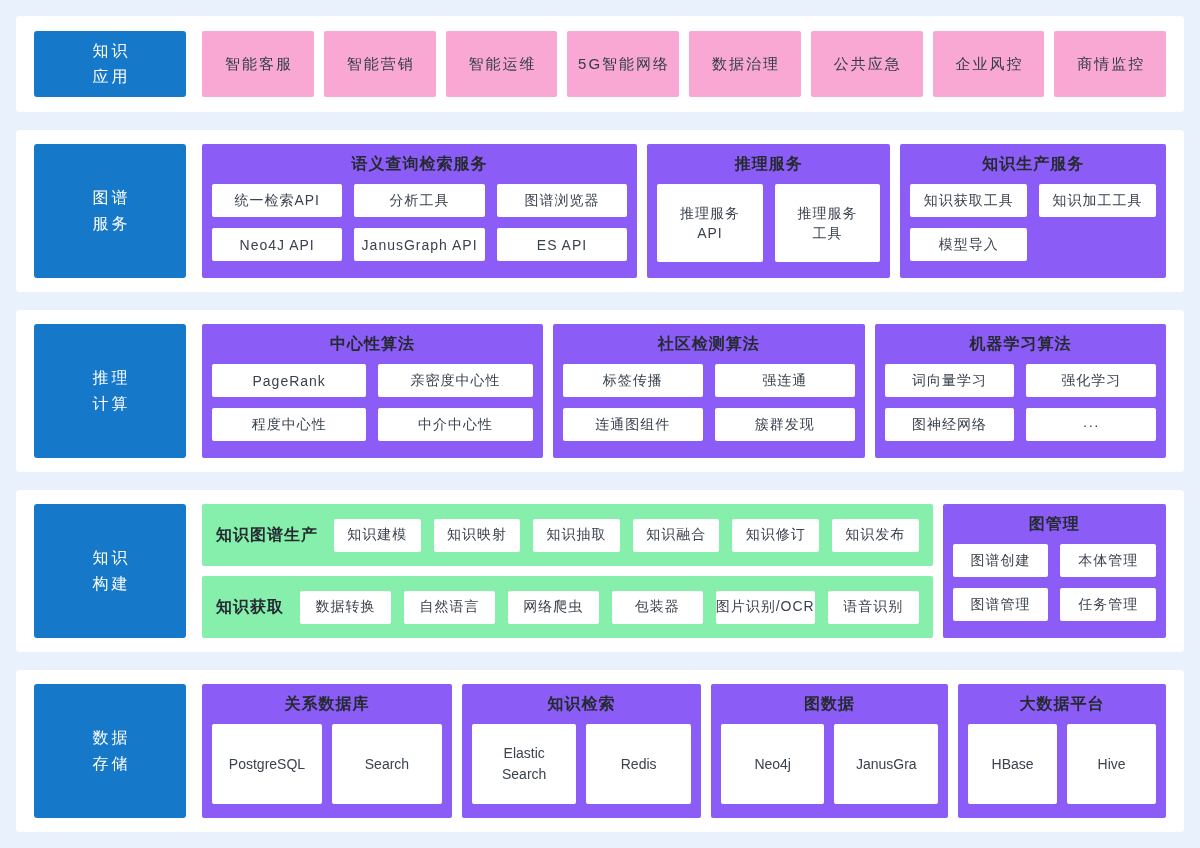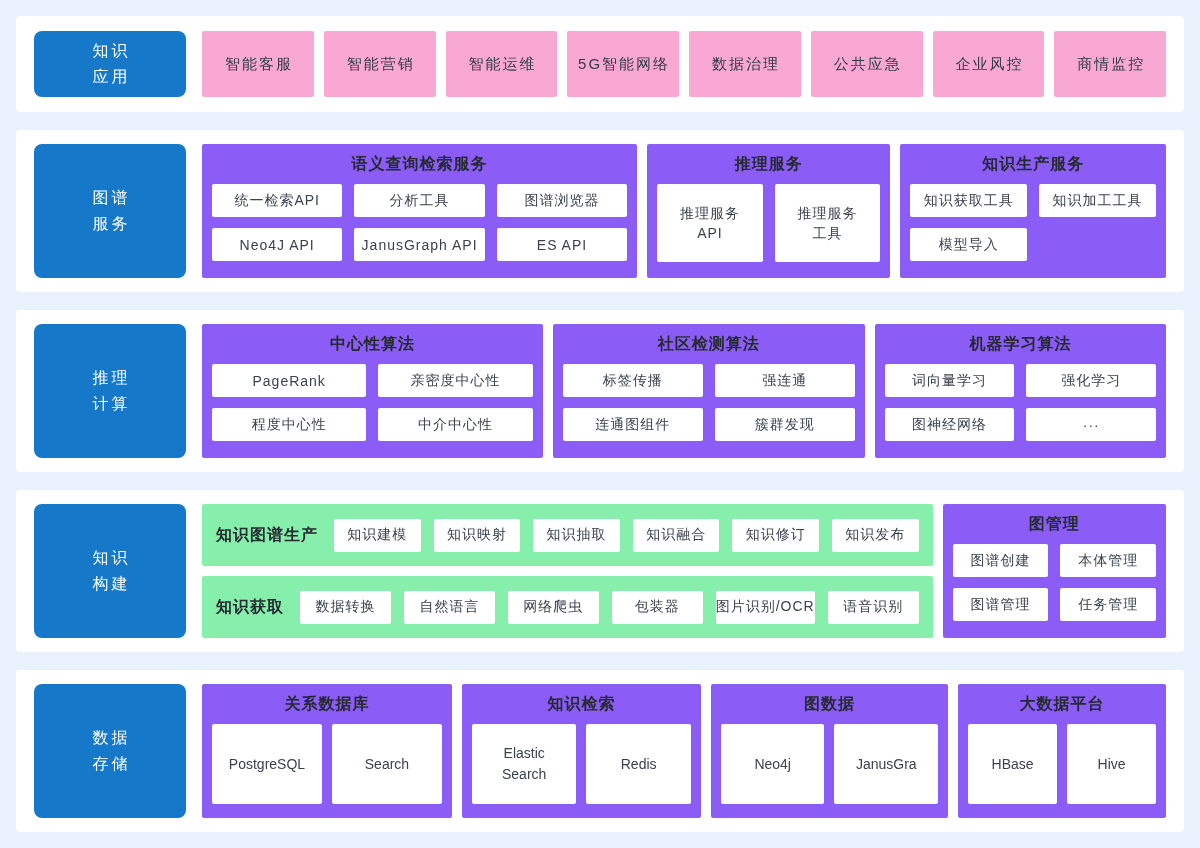--- a/index.html
+++ b/index.html
@@ -19,21 +19,21 @@
     display:flex;
     gap:16px;
     padding:14px 18px;
   }
   .band-apps { height:96px; padding:15px 18px; }
   .band-tall { height:162px; }
 
   .side-label {
     flex:0 0 152px;
     background:#1678c8;
-    border-radius:8px;
+    border-radius:3px;
     color:#ffffff;
     display:flex;
     flex-direction:column;
     align-items:center;
     justify-content:center;
     font-size:16px;
     line-height:26px;
     letter-spacing:3px;
     padding-left:3px;
   }

